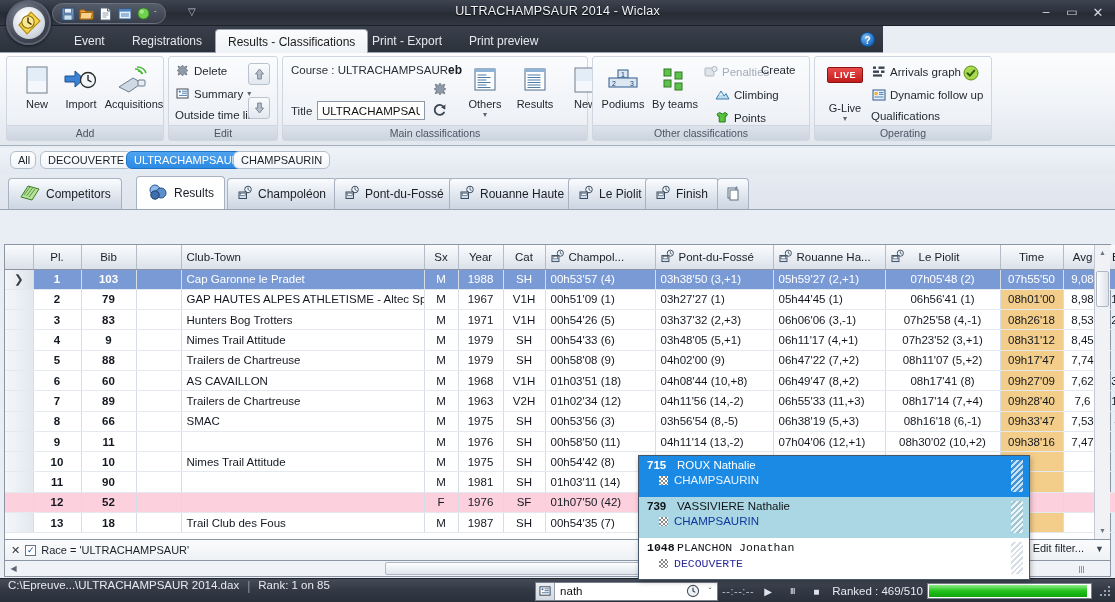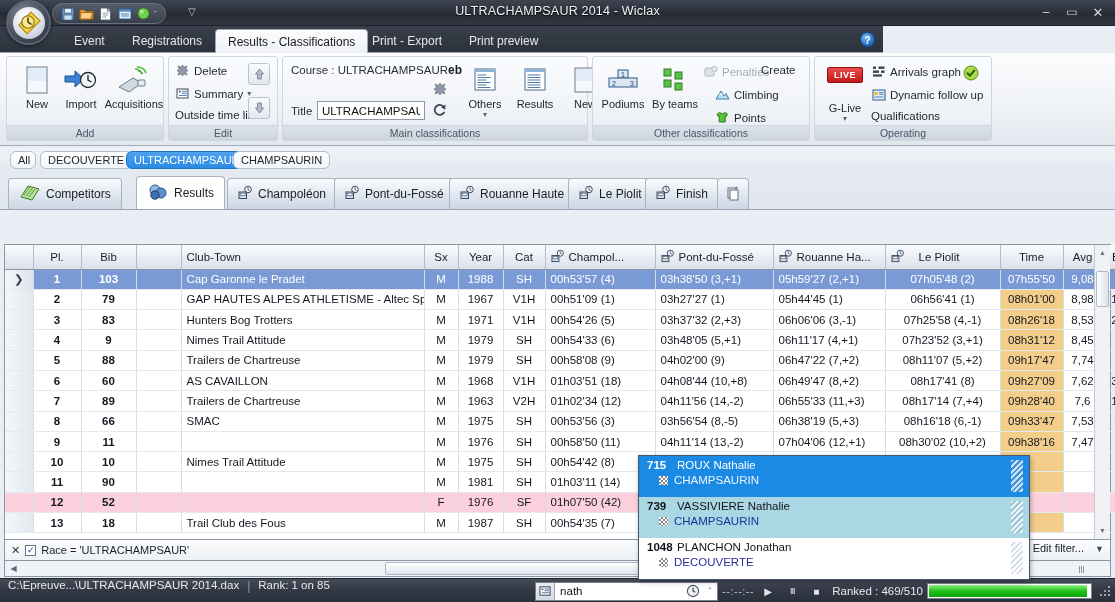--- a/index.html
+++ b/index.html
@@ -211,21 +211,21 @@
     background:
       linear-gradient(45deg,#8a8a8a 25%,transparent 25%,transparent 75%,#8a8a8a 75%),
       linear-gradient(45deg,#8a8a8a 25%,#fff 25%,#fff 75%,#8a8a8a 75%);
     background-size:4px 4px; background-position:0 0,2px 2px;
     margin-left:12px;
   }
   .pitem.hl{ background:#1a8ae5; color:#fff; }
   .pitem.hl .l2 span:last-child{ color:#e8f3ff; }
   .pitem.lt{ background:#aad7e3; color:#101418; }
   .pitem.lt .l2 span:last-child{ color:#10379c; }
-  .pitem.pl { background:#fff; color:#101418;}
+  .pitem.pl { background:#fff; color:#101418;font-family:Liberation Mono, monospace;}
   .pitem.pl .l2 span:last-child{ color:#2b2b9c; }
   .pgrip{
     position:absolute; right:6px; top:4px; width:12px; height:32px;
     background:repeating-linear-gradient(135deg,rgba(255,255,255,.75) 0 2px,rgba(140,160,180,.35) 2px 4px);
   }
 
   
   .filterbar{
     position:absolute; left:4px; top:540px; width:1107px; height:20px;
     background:linear-gradient(to bottom,#fbfcfd,#eef1f5);

